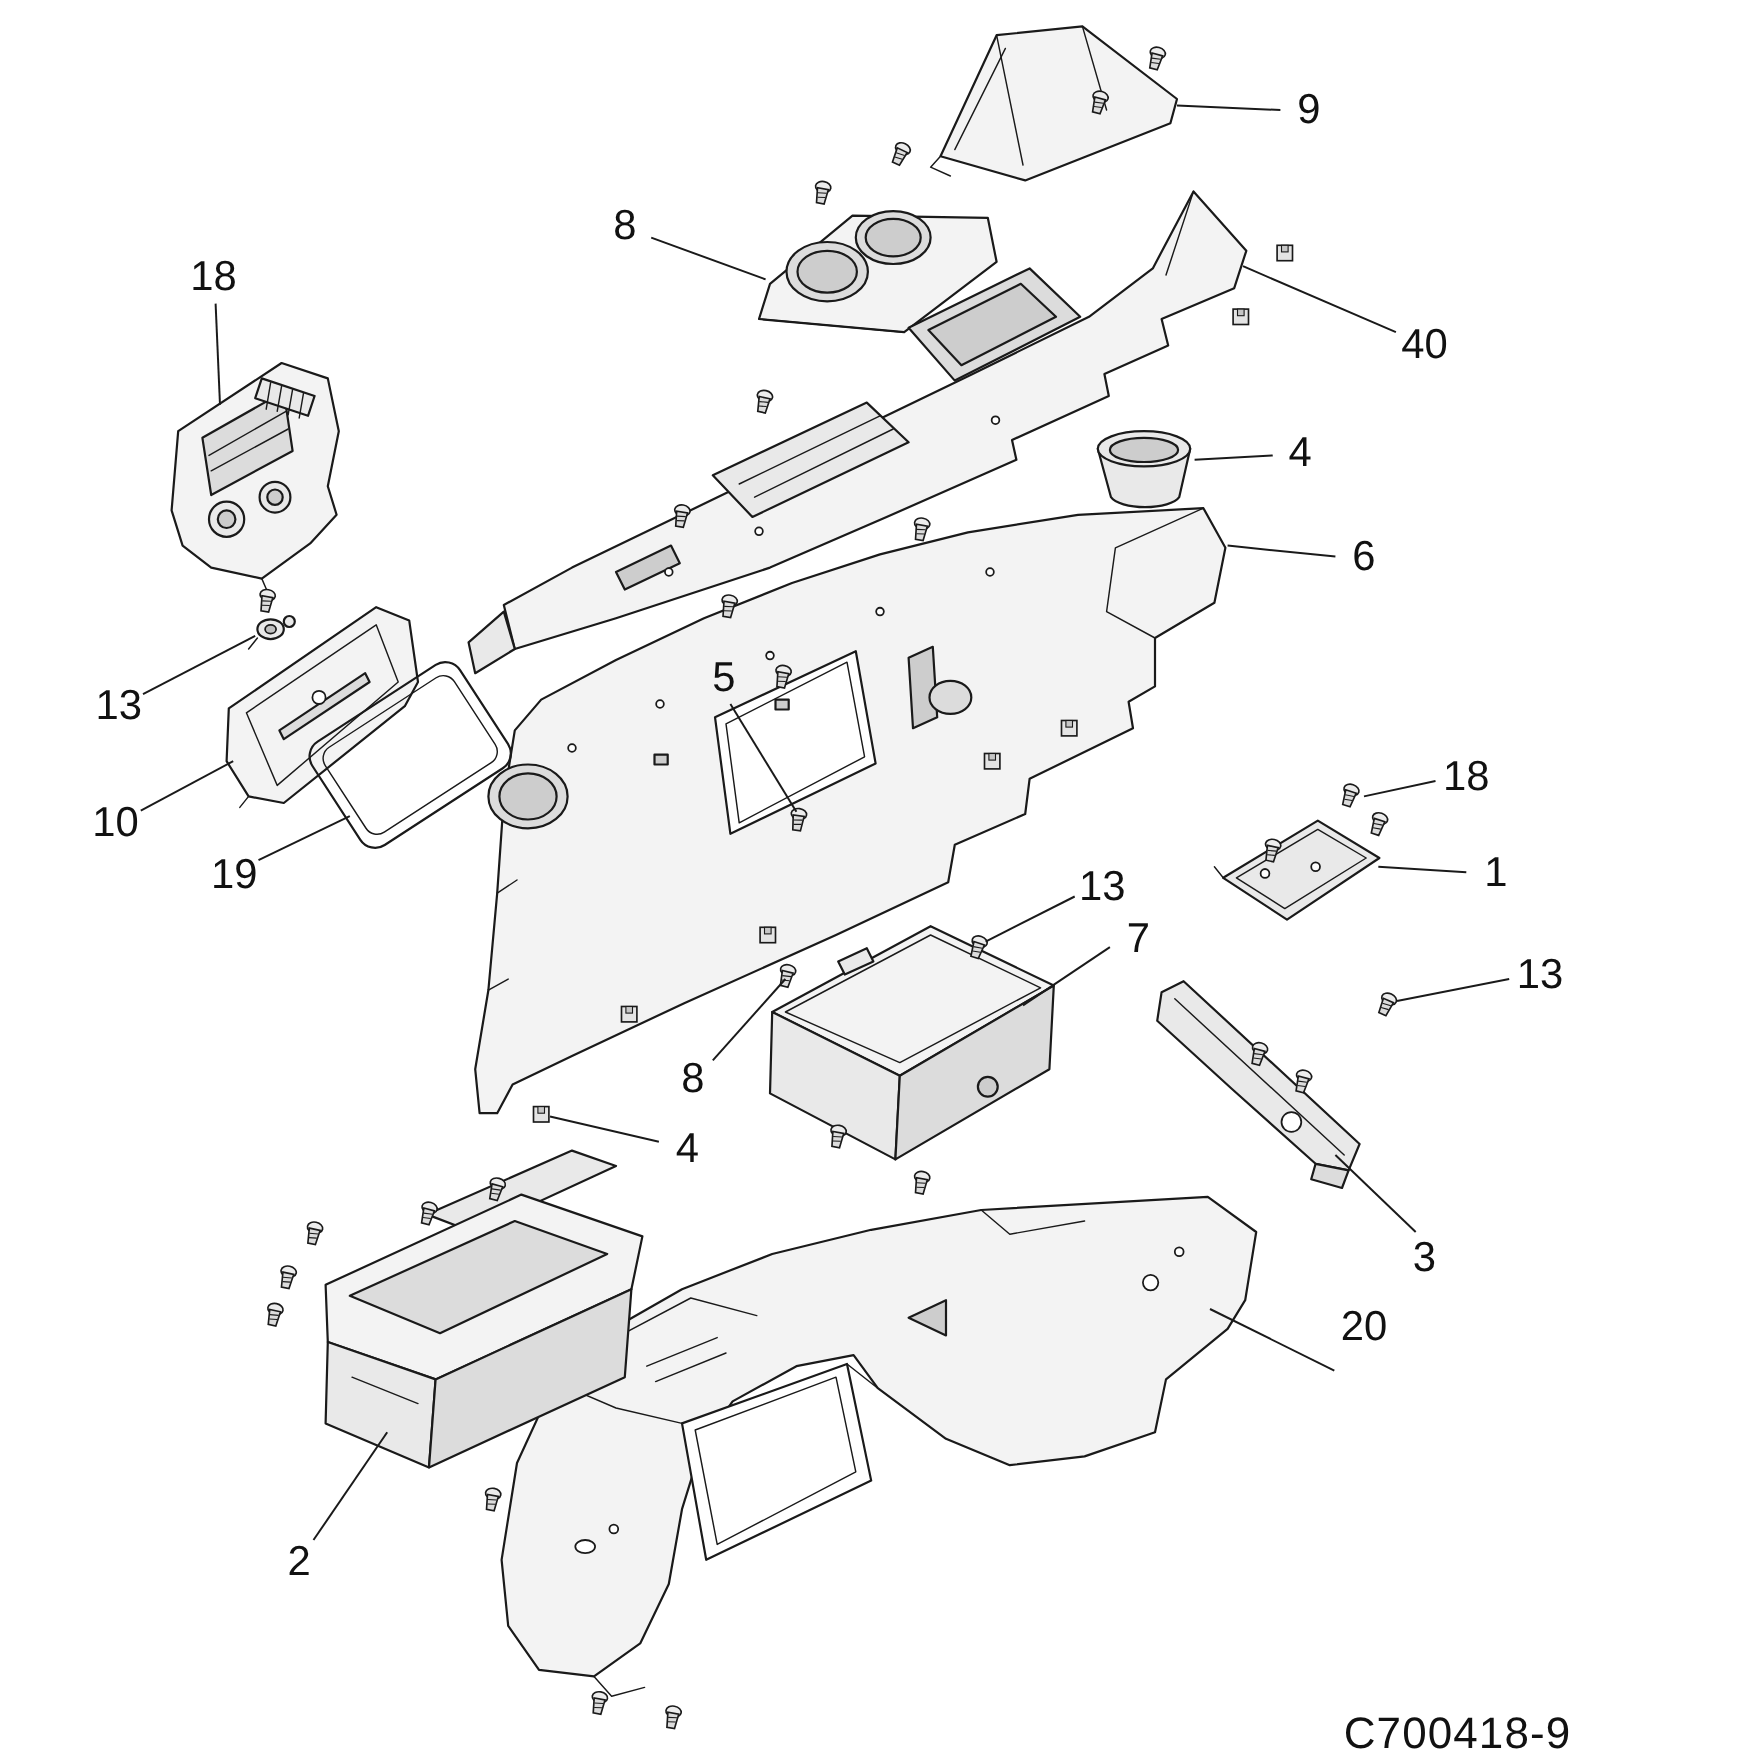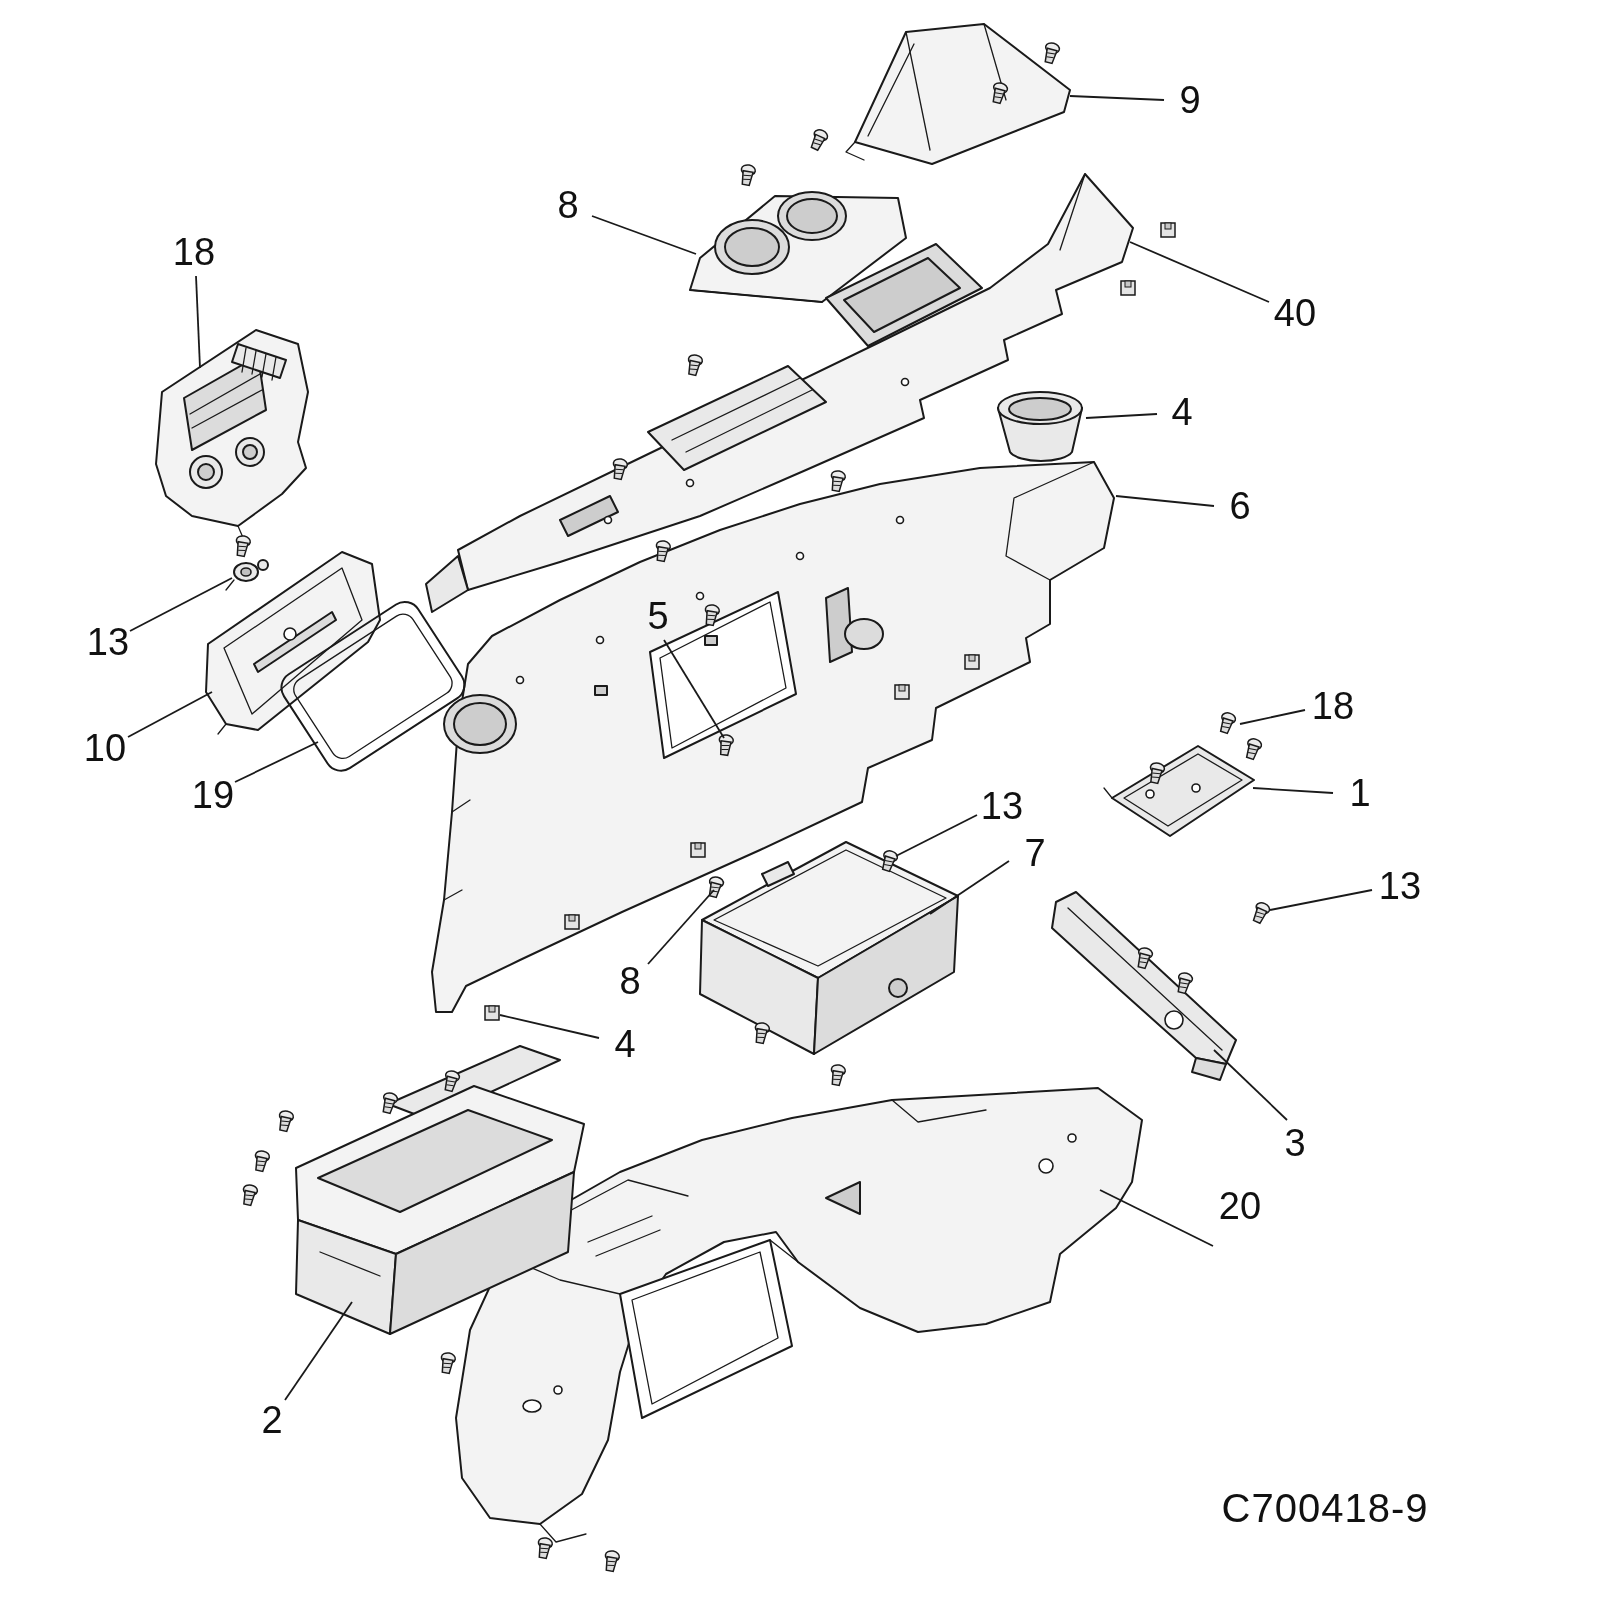--- a/index.html
+++ b/index.html
@@ -270,15 +270,15 @@
 <div class="callout" style="left:108px;top:642px">13</div>
 <div class="callout" style="left:1400px;top:886px">13</div>
 <div class="callout" style="left:1002px;top:806px">13</div>
 <div class="callout" style="left:630px;top:981px">8</div>
 <div class="callout" style="left:625px;top:1044px">4</div>
 <div class="callout" style="left:1333px;top:706px">18</div>
 <div class="callout" style="left:194px;top:252px">18</div>
 <div class="callout" style="left:1240px;top:1206px">20</div>
 <div class="callout" style="left:1295px;top:313px">40</div>
 
-<div class="diagram-code" style="left:1325px;top:1508px">C700418-9</div>
+<div class="diagram-code" style="left:1325px;top:1577px">C700418-9</div>
 
 </div>
 
 </body></html>

